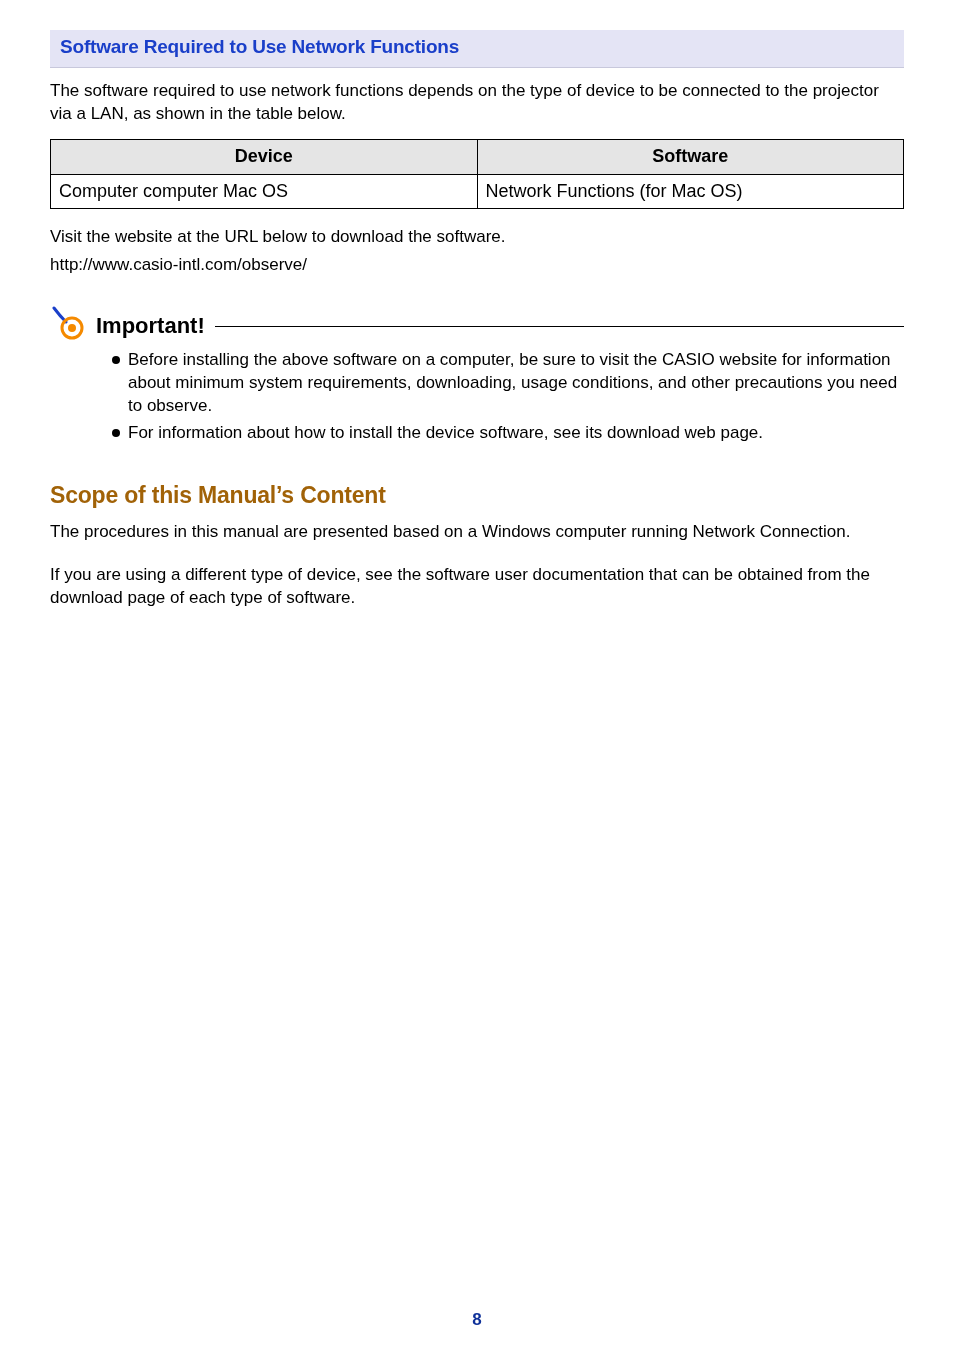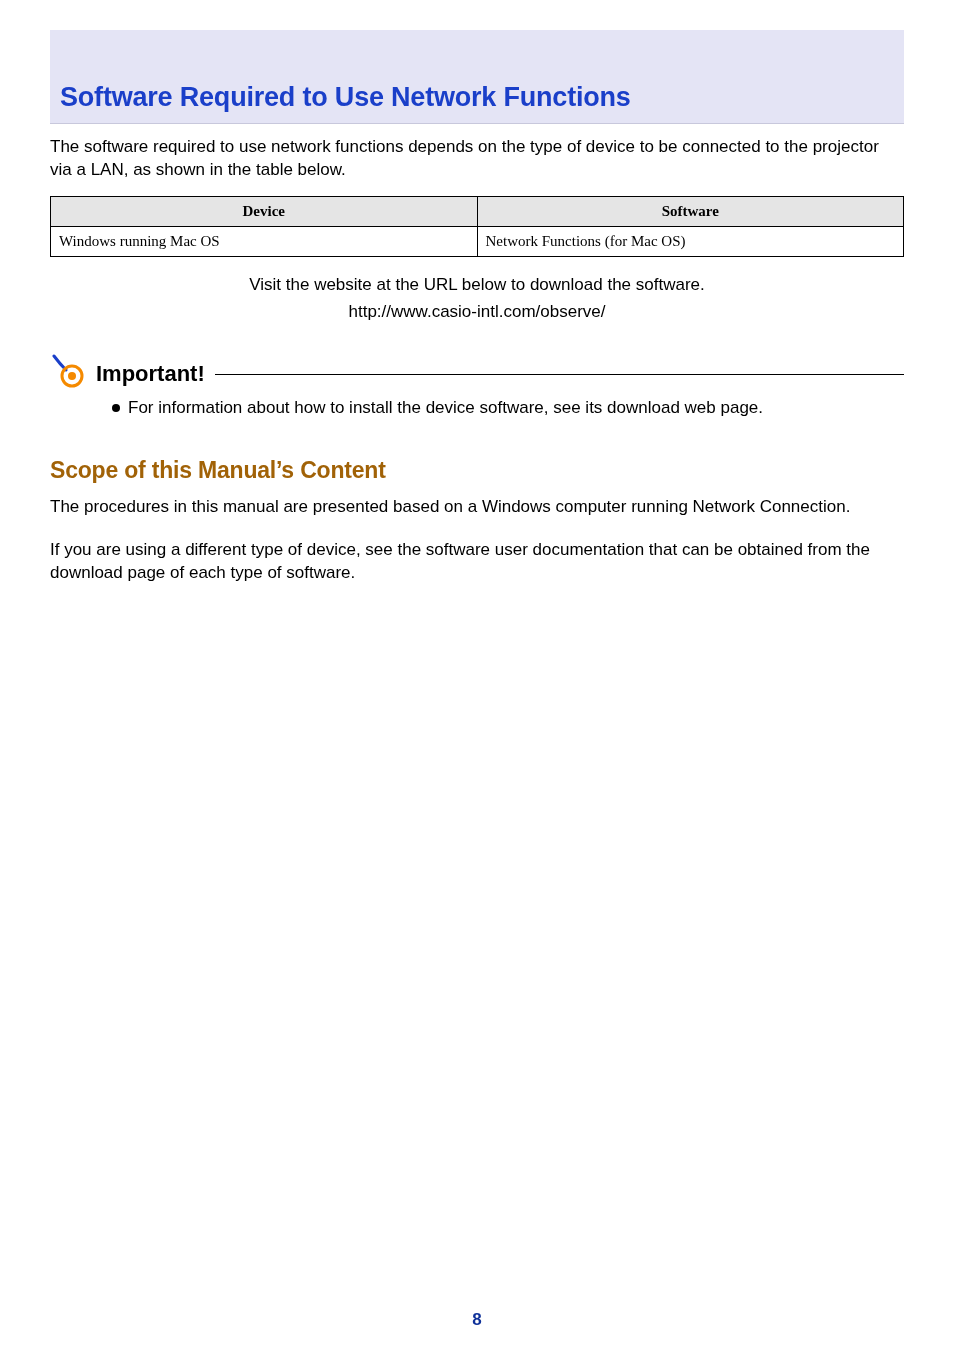--- a/index.html
+++ b/index.html
@@ -20,51 +20,48 @@
     }
     .h1-bar {
       background: #e4e4f5;
       padding: 4px 10px 6px 10px;
       border-bottom: 1px solid #c8c8dc;
       margin-bottom: 12px;
     }
     .h1-bar h1 {
       color: #1a3fc9;
       font-weight: bold;
-      font-size: 27px;
+      font-size: 19px;
       letter-spacing: -0.2px;
-      margin-top: 45px;
     }
     .para {
       font-size: 17px;
       margin-bottom: 14px;
       line-height: 1.35;
     }
     table {
       border-collapse: collapse;
       width: 100%;
       margin-bottom: 16px;
     }
     th, td {
       border: 1px solid #000;
       padding: 4px 8px;
-      font-size: 15px;
+      font-size: 18px;
       text-align: left;
       vertical-align: middle;
-      font-family: Liberation Serif, serif;
     }
     th {
       background: #e5e5e5;
       text-align: center;
       font-weight: bold;
     }
     .url-line {
       font-size: 17px;
       margin-bottom: 4px;
-      text-align: center;
     }
     .important-block {
       margin-top: 26px;
       margin-bottom: 30px;
     }
     .important-header {
       display: flex;
       align-items: center;
       gap: 6px;
     }
@@ -130,21 +127,21 @@
 
 <table>
   <thead>
     <tr>
       <th style="width:50%">Device</th>
       <th style="width:50%">Software</th>
     </tr>
   </thead>
   <tbody>
     <tr>
-      <td>Windows running Mac OS</td>
+      <td>Computer computer Mac OS</td>
       <td>Network Functions (for Mac OS)</td>
     </tr>
   </tbody>
 </table>
 
 <p class="url-line">Visit the website at the URL below to download the software.</p>
 <p class="url-line">http://www.casio-intl.com/observe/</p>
 
 <div class="important-block">
   <div class="important-header">
@@ -152,20 +149,21 @@
       <svg width="40" height="34" viewBox="0 0 40 34">
         <path d="M 4 2 Q 10 10 16 16" fill="none" stroke="#1a3fc9" stroke-width="3" stroke-linecap="round"></path>
         <circle cx="22" cy="22" r="10" fill="none" stroke="#f58a00" stroke-width="3"></circle>
         <circle cx="22" cy="22" r="4" fill="#f58a00"></circle>
       </svg>
     </span>
     <span class="important-label">Important!</span>
     <span class="important-rule"></span>
   </div>
   <ul class="bullet-list">
+    <li>Before installing the above software on a computer, be sure to visit the CASIO website for information about minimum system requirements, downloading, usage conditions, and other precautions you need to observe.</li>
     <li>For information about how to install the device software, see its download web page.</li>
   </ul>
 </div>
 
 <h2 class="h2">Scope of this Manual’s Content</h2>
 <p class="para" style="margin-bottom:20px">The procedures in this manual are presented based on a Windows computer running Network Connection.</p>
 <p class="para">If you are using a different type of device, see the software user documentation that can be obtained from the download page of each type of software.</p>
 
 <div class="page-number">8</div>
 

